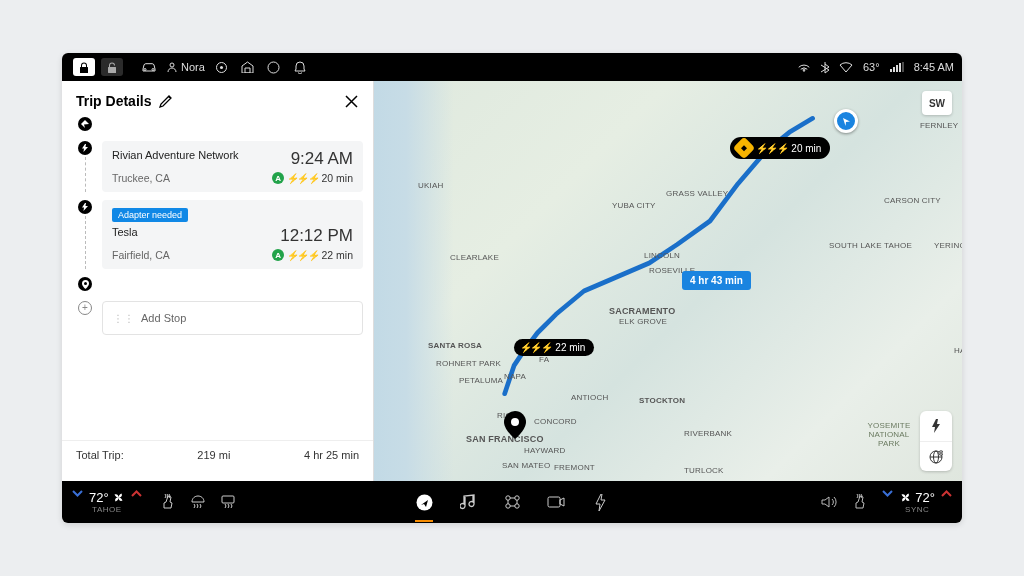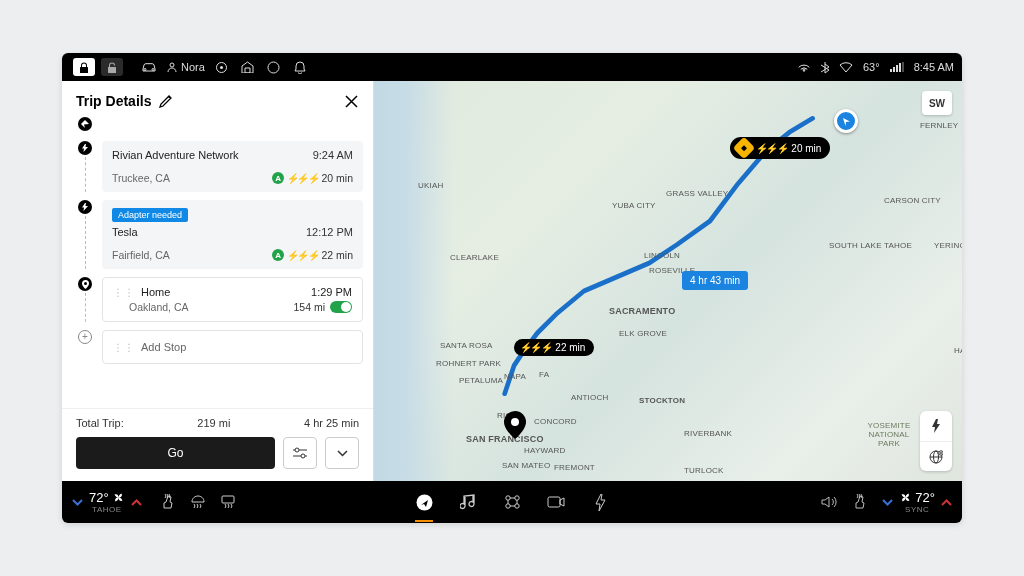--- a/index.html
+++ b/index.html
@@ -21,22 +21,22 @@
   .sp-header .close { margin-left:auto; font-size:18px; color:#000; cursor:pointer; }
   .stops { flex:1; overflow:auto; padding: 0 10px 0 14px; font-size:11px; color:#222; position:relative; }
   .stop-row { display:flex; align-items:stretch; margin-bottom:8px; }
   .stop-icon { width:18px; display:flex; flex-direction:column; align-items:center; position:relative; }
   .stop-icon .dot { width:14px; height:14px; border-radius:50%; background:#000; color:#fff; display:flex; align-items:center; justify-content:center; font-size:8px; }
   .stop-icon .line { width:1px; flex:1; border-left:1px dashed #bbb; margin-top:2px; }
   .stop-body { flex:1; margin-left:8px; }
   .card { background:#f4f5f6; border-radius:4px; padding:8px 10px; }
   .card .row1 { display:flex; justify-content:space-between; }
   .card .name { font-weight:500; font-size:11px; }
-  .card .time { font-size:11px; color:#333;text-align:right; }
-  .card .row2 { display:flex; justify-content:space-between; margin-top:11px; font-size:10.5px; color:#666; }
+  .card .time { font-size:17px; color:#333;text-align:right; }
+  .card .row2 { display:flex; justify-content:space-between; margin-top:3px; font-size:10.5px; color:#666; }
   .pill { display:inline-flex; align-items:center; gap:3px; font-size:10.5px; }
   .pill .chip { width:12px; height:12px; border-radius:50%; background:#22a34a; color:#fff; font-size:8px; display:flex; align-items:center; justify-content:center; font-weight:700; }
   .bolts { color:#2aa24c; letter-spacing:-2px; font-size:10px; }
   .adapter { display:inline-block; background:#1088e6; color:#fff; font-size:9px; padding:2px 6px; border-radius:2px; margin-bottom:4px; }
   .plain-stop { border:1px solid #e3e3e3; border-radius:4px; padding:8px 10px; background:#fff; }
   .plain-stop .row1 { display:flex; justify-content:space-between; font-size:11px; }
   .plain-stop .row2 { display:flex; justify-content:space-between; margin-top:3px; font-size:10.5px; color:#666; }
   .drag { color:#bbb; margin-right:6px; font-size:10px; letter-spacing:1px; }
   .toggle { width:22px; height:12px; border-radius:7px; background:#22a34a; position:relative; display:inline-block; vertical-align:middle; }
   .toggle::after { content:''; position:absolute; right:1px; top:1px; width:10px; height:10px; background:#fff; border-radius:50%; }
@@ -49,30 +49,30 @@
   .go-btn { flex:1; background:#1b1b1b; color:#fff; border:none; border-radius:4px; padding:9px 0; font-size:12px; font-weight:500; }
   .sq-btn { width:34px; border:1px solid #ccc; border-radius:4px; background:#fff; display:flex; align-items:center; justify-content:center; color:#333; font-size:12px; }
   
   .map { flex:1; position:relative; background: linear-gradient(135deg,#dfe9de 0%, #e6eee3 30%, #d5e3df 55%, #e9efe9 80%, #dfe6de 100%); overflow:hidden; }
   .map::before { content:''; position:absolute; left:-40px; top:0; width:120px; height:100%; background: linear-gradient(90deg, #bcd7e5 0%, #c7dce6 60%, rgba(199,220,230,0) 100%); }
   .map-label { position:absolute; font-size:8px; color:#555; text-transform:uppercase; letter-spacing:0.2px; white-space:nowrap; }
   .route { position:absolute; inset:0; }
   .badge { position:absolute; background:#000; color:#fff; border-radius:14px; padding:3px 9px 3px 6px; font-size:10px; display:flex; align-items:center; gap:4px; white-space:nowrap; }
   .badge .hex { width:16px; height:16px; background:#f7b400; border-radius:4px; display:flex; align-items:center; justify-content:center; color:#000; font-size:9px; transform: rotate(45deg); }
   .badge .hex svg { transform: rotate(-45deg); }
-  .eta-box { position:absolute; background:#1a84e0; color:#fff; font-size:10px; padding:4px 8px; border-radius:3px; white-space:nowrap; }
+  .eta-box { position:absolute; background:#1a84e0; color:#fff; font-size:10px; padding:4px 8px; border-radius:3px; white-space:nowrap;font-weight:bold; }
   .compass { position:absolute; top:10px; right:10px; width:30px; height:24px; background:#fff; border-radius:4px; box-shadow:0 1px 3px rgba(0,0,0,0.2); display:flex; align-items:center; justify-content:center; font-size:10px; font-weight:600; color:#333; }
   .map-btns { position:absolute; right:10px; bottom:10px; width:32px; background:#fff; border-radius:6px; box-shadow:0 1px 3px rgba(0,0,0,0.2); overflow:hidden; }
   .map-btns div { height:30px; display:flex; align-items:center; justify-content:center; color:#333; }
   .map-btns div + div { border-top:1px solid #eee; }
   .start-marker { position:absolute; width:24px; height:24px; border-radius:50%; background:#1a84e0; border:3px solid #fff; box-shadow:0 1px 3px rgba(0,0,0,0.4); display:flex; align-items:center; justify-content:center; color:#fff; }
   .dest-marker { position:absolute; width:22px; height:22px; }
   
   .dock { height:42px; background:#000; color:#bbb; display:flex; align-items:center; padding:0 10px; font-size:11px; }
-  .dock .climate { display:flex; align-items:center; gap:6px; }
+  .dock .climate { display:flex; gap:6px; }
   .dock .climate .arrow { font-size:12px; }
   .dock .climate .temp { color:#fff; font-size:13px; font-weight:500; display:flex; align-items:center; gap:3px; }
   .dock .climate .mode { font-size:8px; color:#888; letter-spacing:0.5px; }
   .dock .seat-icons { display:flex; gap:14px; margin-left:18px; color:#ccc; }
   .dock .center { position:absolute; left:50%; transform:translateX(-50%); display:flex; gap:22px; }
   .dock .center .tab { color:#ccc; display:flex; align-items:center; justify-content:center; width:22px; height:28px; position:relative; }
   .dock .center .tab.active::after { content:''; position:absolute; bottom:-6px; height:2px; width:18px; background:#f58b00; }
   .dock .right { margin-left:auto; display:flex; align-items:center; gap:14px; }
   .up { color:#c33; }
   .down { color:#3a6fd6; }
@@ -245,35 +245,20 @@
 
         <div class="stop-row">
           <div class="stop-icon">
             <span class="dot">
               <svg width="7" height="9" viewBox="0 0 7 9">
                   <path d="M3.5 0a3.5 3.5 0 00-3.5 3.5C0 6 3.5 9 3.5 9S7 6 7 3.5A3.5 3.5 0 003.5 0zm0 5a1.5 1.5 0 110-3 1.5 1.5 0 010 3z" fill="currentColor"></path>
                 </svg>
             </span>
             <span class="line"></span>
           </div>
-          <div class="stop-body">
-            <div class="plain-stop">
-              <div class="row1">
-                <span><span class="drag">⋮⋮</span><span style="font-weight:500">Home</span></span>
-                <span>1:29 PM</span>
-              </div>
-              <div class="row2">
-                <span style="padding-left:16px">Oakland, CA</span>
-                <span style="display:flex;align-items:center;gap:5px">
-                  <span style="color:#333">154 mi</span>
-                  <span class="toggle"></span>
-                </span>
-              </div>
-            </div>
-          </div>
         </div>
 
         <div class="stop-row">
           <div class="stop-icon">
             <span class="plus-circle" style="border-color:#888;color:#888;margin:0">+</span>
           </div>
           <div class="stop-body">
             <div class="add-stop">
               <span class="drag">⋮⋮</span>
               <span>Add Stop</span>
@@ -281,66 +266,51 @@
           </div>
         </div>
       </div>
 
       <div class="summary">
         <div class="summary-row">
           <span>Total Trip:</span>
           <span>219 mi</span>
           <span>4 hr 25 min</span>
         </div>
-        <div class="btnrow">
-          <button class="go-btn">Go</button>
-          <button class="sq-btn">
-            <svg width="14" height="12" viewBox="0 0 14 12">
-                <circle cx="4" cy="3" r="2" fill="none" stroke="currentColor"></circle>
-                <circle cx="10" cy="9" r="2" fill="none" stroke="currentColor"></circle>
-                <path d="M0 3h2m4 0h8M0 9h8m4 0h2" stroke="currentColor"></path>
-              </svg>
-          </button>
-          <button class="sq-btn">
-            <svg width="11" height="7" viewBox="0 0 11 7">
-                <path d="M1 1l4.5 4.5L10 1" fill="none" stroke="currentColor" stroke-width="1.5"></path>
-              </svg>
-          </button>
-        </div>
       </div>
     </div>
 
     <div class="map">
 
       <svg class="route" viewBox="0 0 630 400" preserveAspectRatio="none">
         <path d="M470 40 L445 55 L420 75 L390 110 L360 150 L325 175 L295 195 L260 210 L225 225 L195 250 L175 270 L160 290 L150 305 L145 320 L140 335" fill="none" stroke="#1a6fc9" stroke-width="5" stroke-linecap="round" stroke-linejoin="round"></path>
       </svg>
 
       <span class="map-label" style="left:235px; top:225px; font-weight:700; font-size:9px">SACRAMENTO</span>
       <span class="map-label" style="left:92px; top:353px; font-weight:700; font-size:9px">SAN FRANCISCO</span>
-      <span class="map-label" style="left:66px; top:260px; font-weight:400">SANTA ROSA</span>
+      <span class="map-label" style="left:54px; top:260px; font-weight:700">SANTA ROSA</span>
       <span class="map-label" style="left:180px; top:382px">FREMONT</span>
       <span class="map-label" style="left:128px; top:380px">SAN MATEO</span>
       <span class="map-label" style="left:265px; top:315px; font-weight:700">STOCKTON</span>
-      <span class="map-label" style="left:245px; top:248px">ELK GROVE</span>
+      <span class="map-label" style="left:245px; top:236px">ELK GROVE</span>
       <span class="map-label" style="left:238px; top:120px">YUBA CITY</span>
       <span class="map-label" style="left:150px; top:365px">HAYWARD</span>
       <span class="map-label" style="left:270px; top:170px">LINCOLN</span>
       <span class="map-label" style="left:197px; top:312px">ANTIOCH</span>
       <span class="map-label" style="left:160px; top:336px">CONCORD</span>
       <span class="map-label" style="left:123px; top:330px">RICH</span>
       <span class="map-label" style="left:310px; top:348px">RIVERBANK</span>
       <span class="map-label" style="left:310px; top:385px">TURLOCK</span>
       <span class="map-label" style="left:510px; top:115px">CARSON CITY</span>
       <span class="map-label" style="left:455px; top:160px">SOUTH LAKE TAHOE</span>
       <span class="map-label" style="left:292px; top:108px">GRASS VALLEY</span>
       <span class="map-label" style="left:275px; top:185px">ROSEVILLE</span>
       <span class="map-label" style="left:130px; top:291px">NAPA</span>
       <span class="map-label" style="left:85px; top:295px">PETALUMA</span>
-      <span class="map-label" style="left:165px; top:289px">FA</span>
+      <span class="map-label" style="left:165px; top:274px">FA</span>
       <span class="map-label" style="left:44px; top:100px">UKIAH</span>
       <span class="map-label" style="left:546px; top:40px">FERNLEY</span>
       <span class="map-label" style="left:560px; top:160px">YERINGTON</span>
       <span class="map-label" style="left:580px; top:265px">HAWTHORNE</span>
       <span class="map-label" style="left:76px; top:172px">CLEARLAKE</span>
       <span class="map-label" style="left:62px; top:278px">ROHNERT PARK</span>
       <span class="map-label" style="left:485px; top:340px; font-size:8px; color:#6a7a60; width:60px; white-space:normal; text-align:center">YOSEMITE NATIONAL PARK</span>
 
       <div class="start-marker" style="left:460px; top:28px">
         <svg width="11" height="11" viewBox="0 0 11 11">

